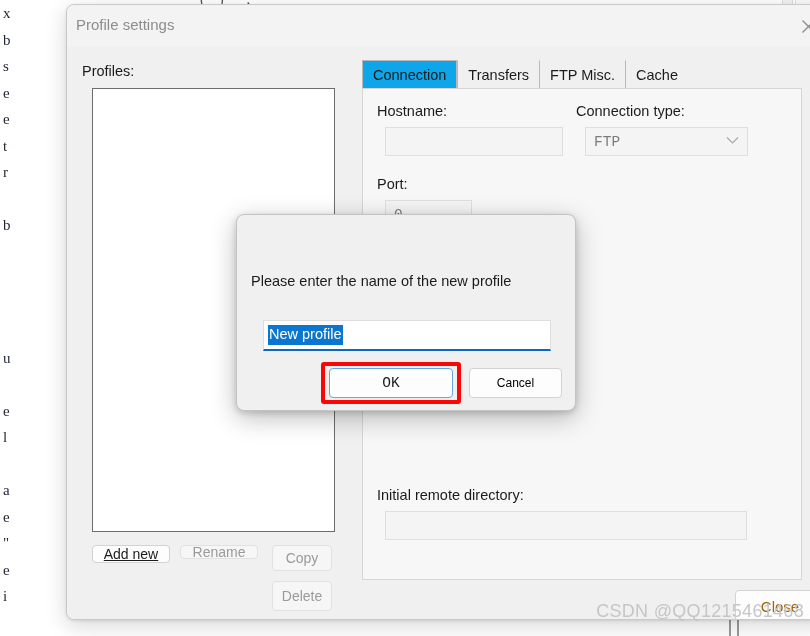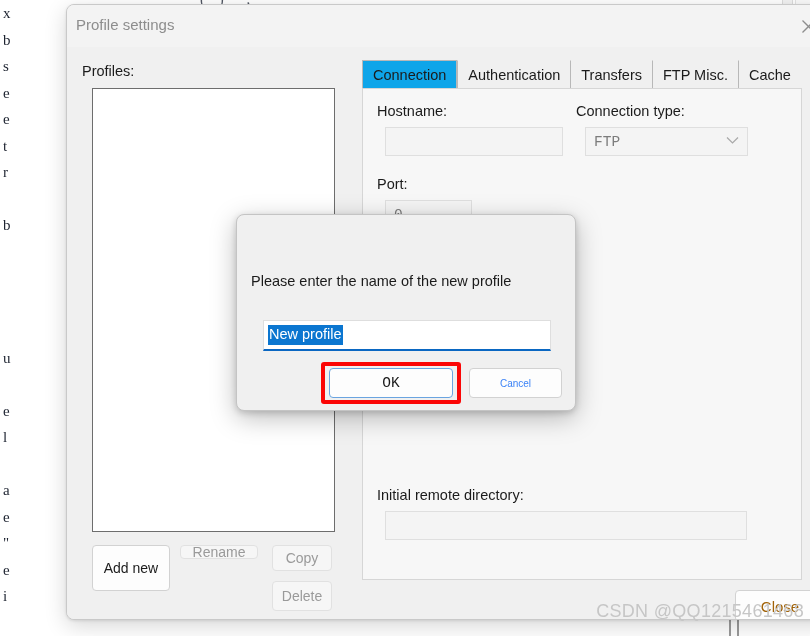--- a/index.html
+++ b/index.html
@@ -144,21 +144,21 @@
     color: #1b1b1b;
     display: flex; align-items: center; justify-content: center;
     cursor: default;
     padding: 0;
   }
   .btn.disabled {
     color: #9a9a9a;
     background: #f6f6f6;
     border-color: #e1e1e1;
   }
-  #btn-add-new { left: 25px; top: 498px; width: 78px; height: 46px; }
+  #btn-add-new { left: 25px; top: 498px; width: 78px; height: 18px; text-decoration: underline; }
   #btn-rename  { left: 113px; top: 498px; width: 78px; height: 14px; }
   #btn-copy    { left: 205px; top: 498px; width: 60px; height: 26px; }
   #btn-delete  { left: 205px; top: 534px; width: 60px; height: 30px; }
 
   
   #tab-strip {
     position: absolute; left: 295px; top: 13px;
     width: 440px; height: 29px;
     display: flex; align-items: flex-end;
   }
@@ -310,22 +310,22 @@
     cursor: default;
     font-family: Liberation Mono, monospace;
   }
   #btn-cancel {
     position: absolute;
     left: 232px; top: 153px;
     width: 93px; height: 30px;
     background: #fdfdfd;
     border: 1px solid #d2d2d2;
     border-radius: 4px;
-    font-size: 10px;
-    color: #3b82f6;
+    font-size: 12px;
+    color: #000000;
     display: flex; align-items: center; justify-content: center;
     cursor: default;
   }
 
   
   #watermark {
     position: absolute;
     right: 6px; bottom: 14px;
     font-family: "Liberation Sans", sans-serif;
     font-size: 18px;
@@ -396,21 +396,20 @@
     <div id="profiles-label" class="label-text">Profiles:</div>
     <div id="profiles-list"></div>
 
     <button id="btn-add-new" class="btn">Add new</button>
     <button id="btn-rename" class="btn disabled">Rename</button>
     <button id="btn-copy" class="btn disabled">Copy</button>
     <button id="btn-delete" class="btn disabled">Delete</button>
 
     <div id="tab-strip">
       <div class="tab active">Connection</div>
-      <div class="tab">Authentication</div>
       <div class="tab">Transfers</div>
       <div class="tab">FTP Misc.</div>
       <div class="tab">Cache</div>
     </div>
 
     <div id="tab-panel">
       <div id="lbl-hostname" class="field-label">Hostname:</div>
       <div id="in-hostname" class="field-input"></div>
 
       <div id="lbl-conntype" class="field-label">Connection type:</div>

